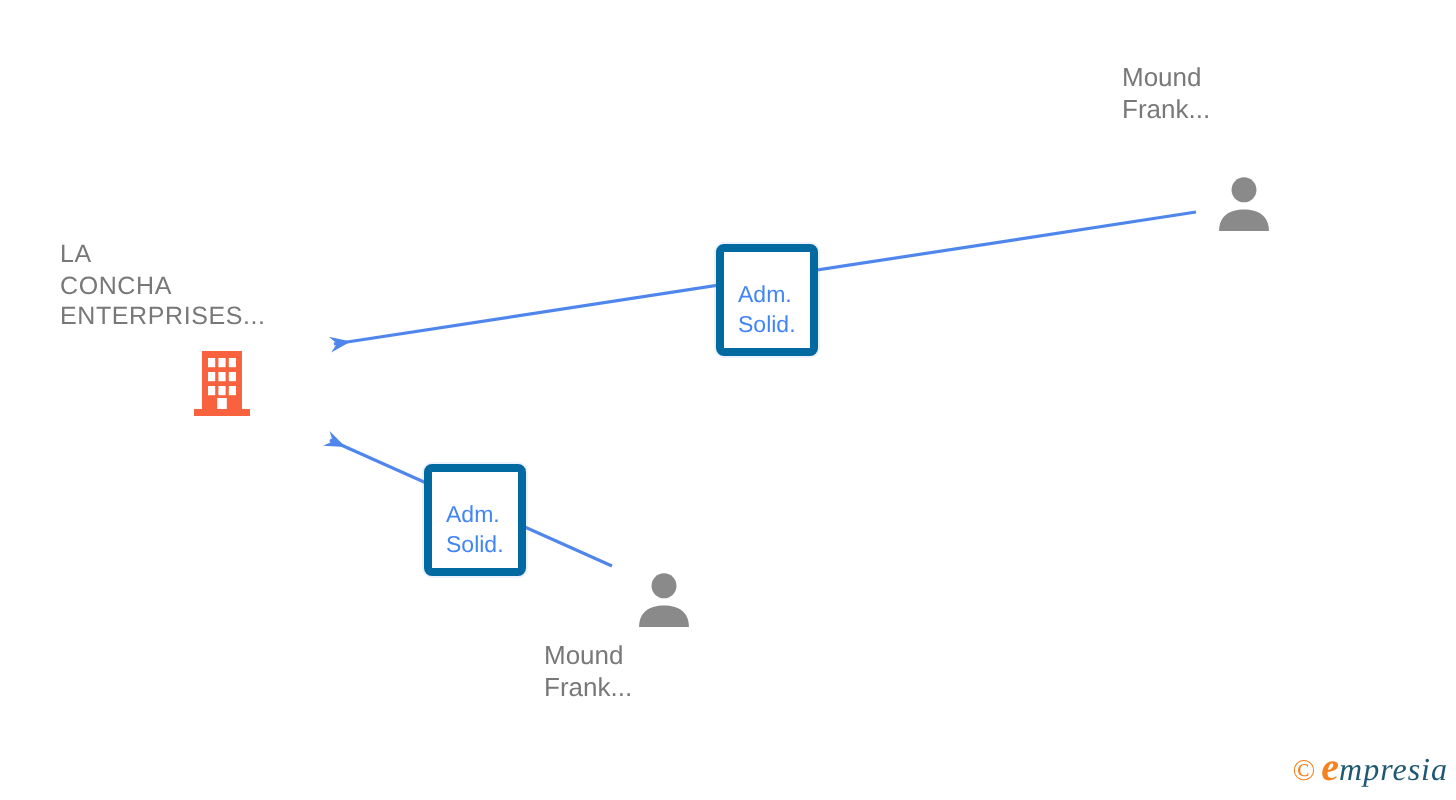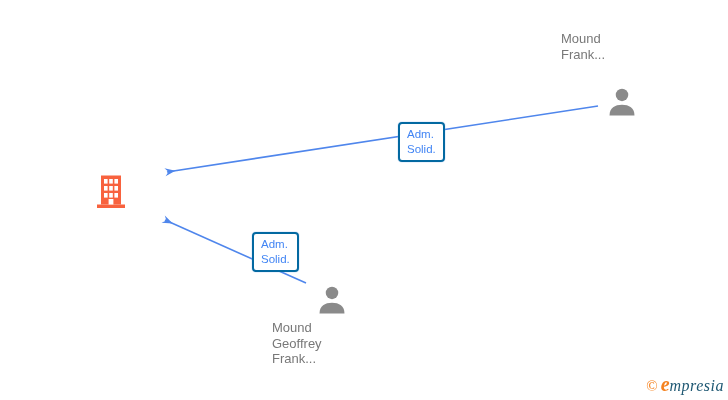--- a/index.html
+++ b/index.html
@@ -24,29 +24,28 @@
     font-size:12.5px;
     letter-spacing:0.3px;
   }
   .node-label span { display:block; }
 
   .icon-box { position:absolute; }
 
   .edge-label {
     position:absolute;
     background:#ffffff;
-    border:2px solid #0369a1;
+    border:4px solid #0369a1;
     border-radius:4px;
     color:#4285F4;
     font-size:11.5px;
     line-height:15px;
-    padding:3px 7px 3px 7px;
+    padding:15px 7px 3px 7px;
     text-align:left;
     box-shadow:0 0 0 1px rgba(123,167,240,0.15);
-    margin-left:40px;
   }
   .edge-label span { display:block; }
 
   .brand {
     position:absolute;
     right:4px; bottom:4px;
     font-size:16px;
     white-space:nowrap;
     font-family:"Liberation Serif", serif;
   }
@@ -62,20 +61,25 @@
   <svg class="edges" viewBox="0 0 728 400">
     <defs>
       <marker id="arrowhead" markerWidth="11" markerHeight="9" refX="8.5" refY="4.5" orient="auto" markerUnits="userSpaceOnUse">
         <path d="M10.5,0.5 L0,4.5 L10.5,8.5 L7,4.5 Z" fill="#4F86EC"></path>
       </marker>
     </defs>
     <line x1="598" y1="106" x2="167" y2="172" stroke="#4F86EC" stroke-width="1.6" marker-end="url(#arrowhead)"></line>
     <line x1="306" y1="283" x2="165" y2="220" stroke="#4F86EC" stroke-width="1.6" marker-end="url(#arrowhead)"></line>
   </svg>
 
+  <div class="node-label company-label" style="left:30px; top:120px; width:160px;">
+    <span>LA</span>
+    <span>CONCHA</span>
+    <span>ENTERPRISES...</span>
+  </div>
   <div class="icon-box" style="left:93px; top:173px;">
     <span>
       <svg width="36" height="37" viewBox="0 0 36 37">
         <rect x="4" y="31.5" width="28" height="3.5" fill="#F8623E"></rect>
         <rect x="8" y="2.5" width="20" height="29" fill="#F8623E"></rect>
         <g fill="#ffffff">
           <rect x="11" y="6" width="3.6" height="4.6"></rect>
           <rect x="16.2" y="6" width="3.6" height="4.6"></rect>
           <rect x="21.4" y="6" width="3.6" height="4.6"></rect>
           <rect x="11" y="13" width="3.6" height="4.6"></rect>
@@ -106,21 +110,20 @@
   <div class="icon-box" style="left:315px; top:283px;">
     <span>
       <svg width="34" height="34" viewBox="0 0 24 24" fill="#8A8A8A">
         <circle cx="12" cy="7" r="4.4"></circle>
         <path d="M3.2,21.5 c0,-5.4 3.8,-7.6 8.8,-7.6 c5,0 8.8,2.2 8.8,7.6 z"></path>
       </svg>
     </span>
   </div>
   <div class="node-label" style="left:272px; top:320px; width:120px;">
     <span>Mound</span>
-    <span>Geoffrey</span>
     <span>Frank...</span>
   </div>
 
   <div class="edge-label" style="left:358px; top:122px;">
     <span>Adm.</span>
     <span>Solid.</span>
   </div>
   <div class="edge-label" style="left:212px; top:232px;">
     <span>Adm.</span>
     <span>Solid.</span>

